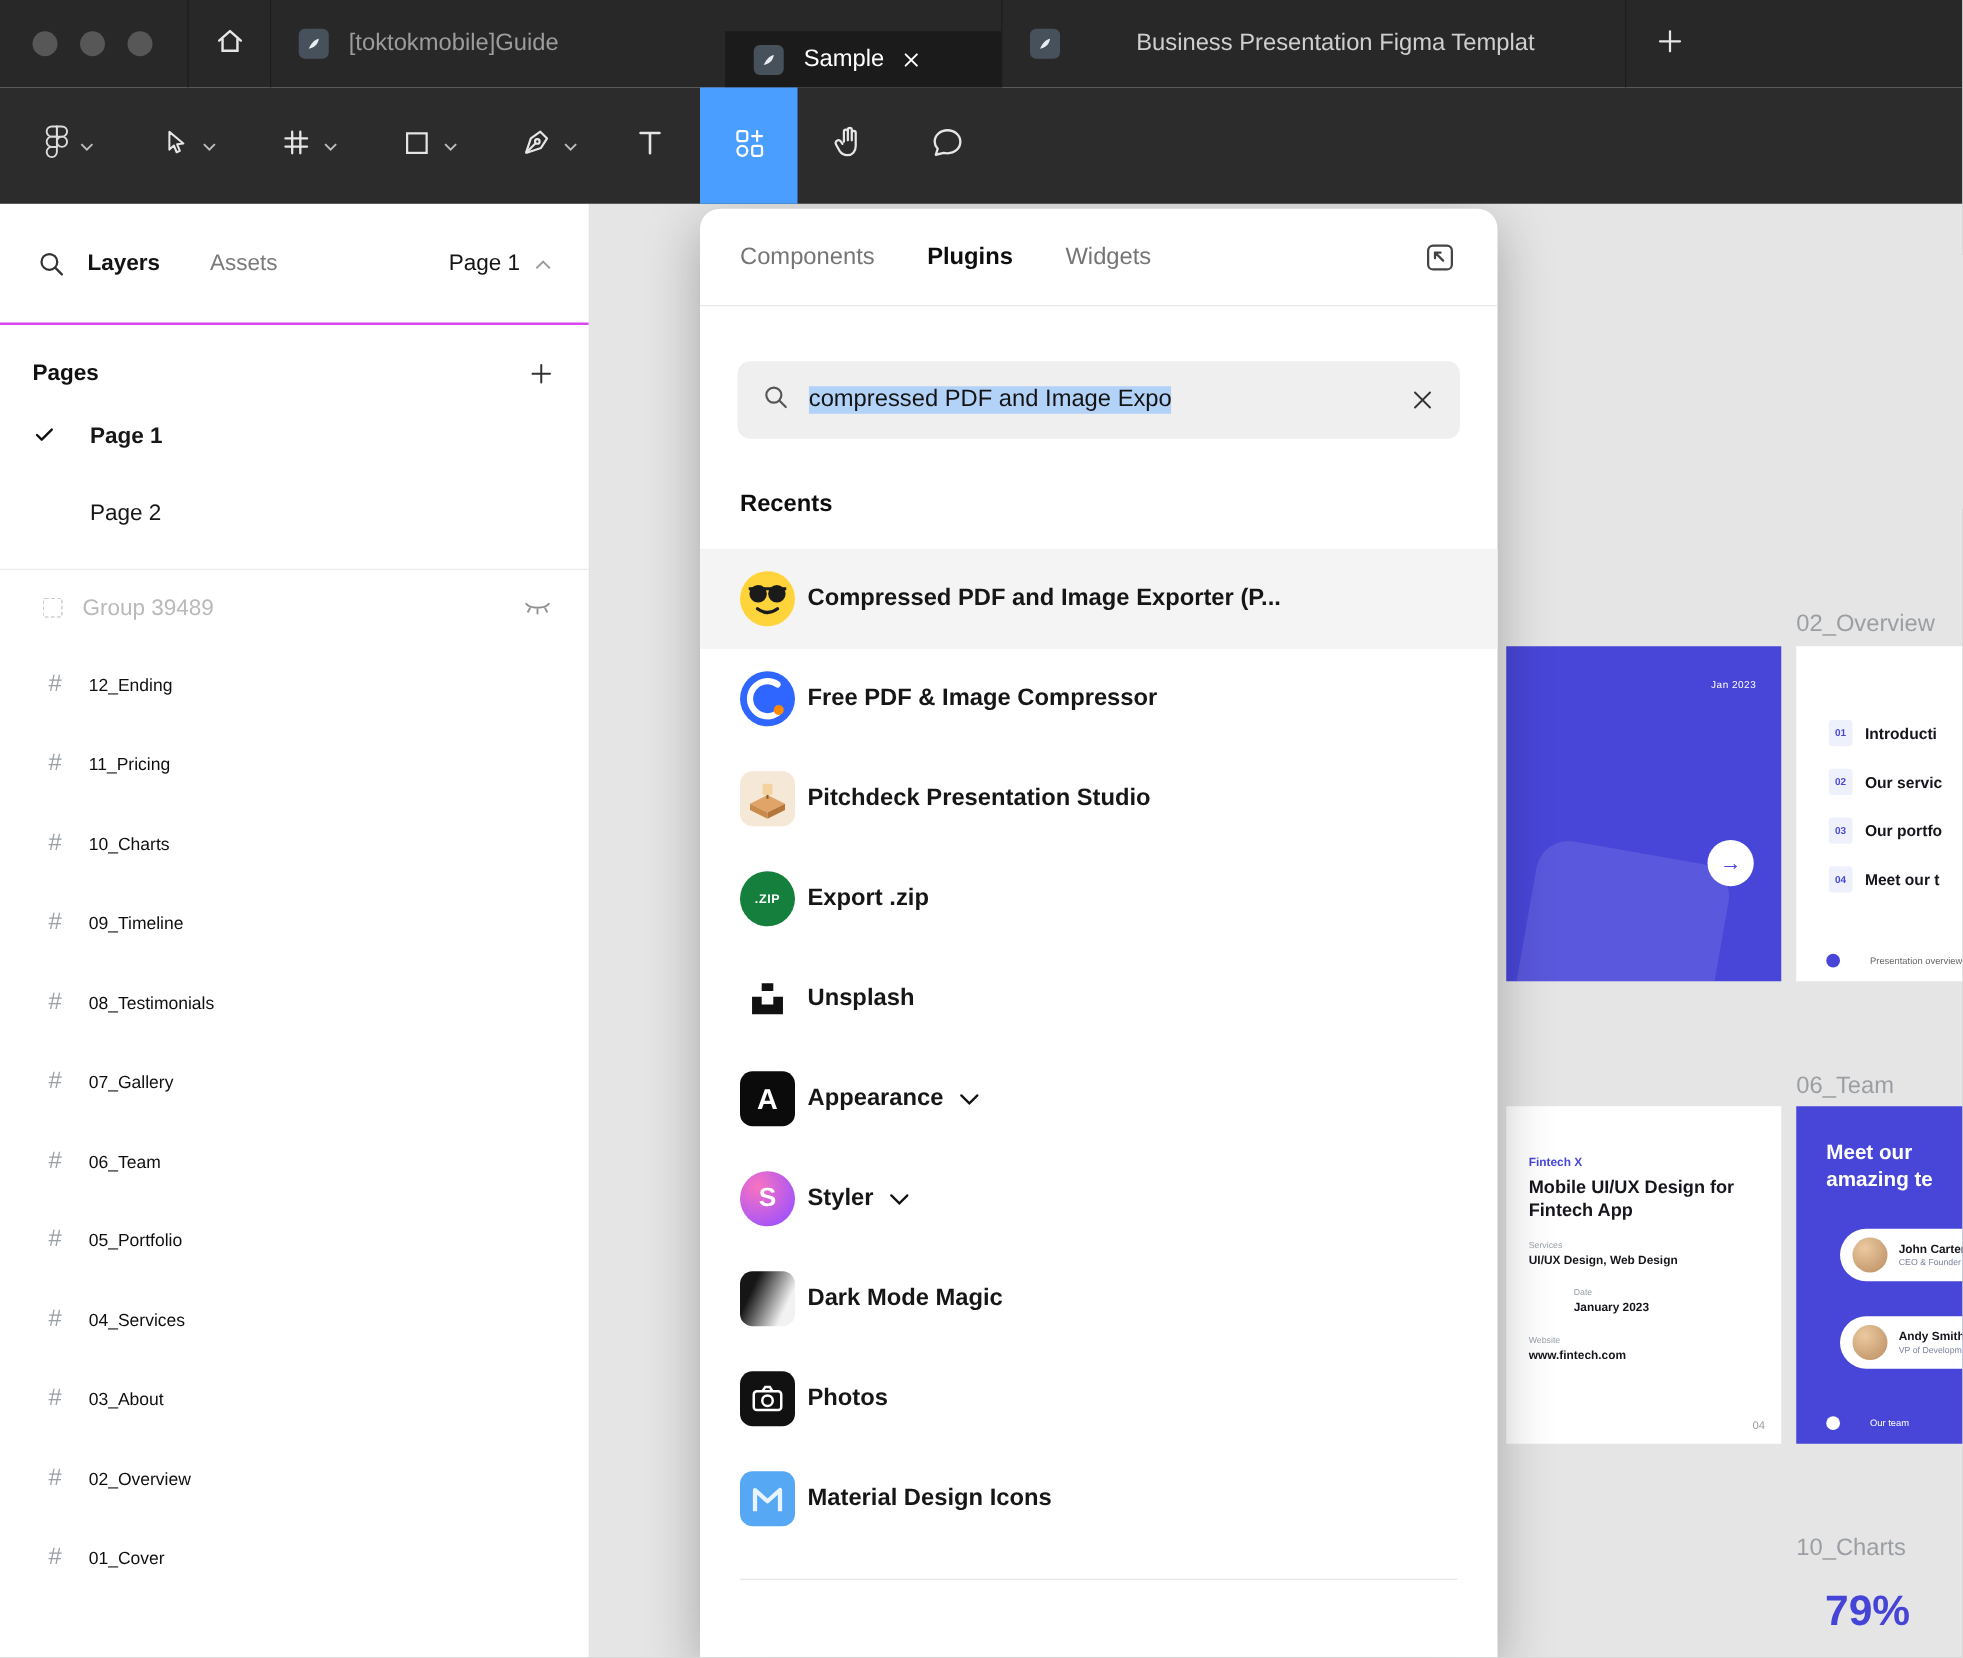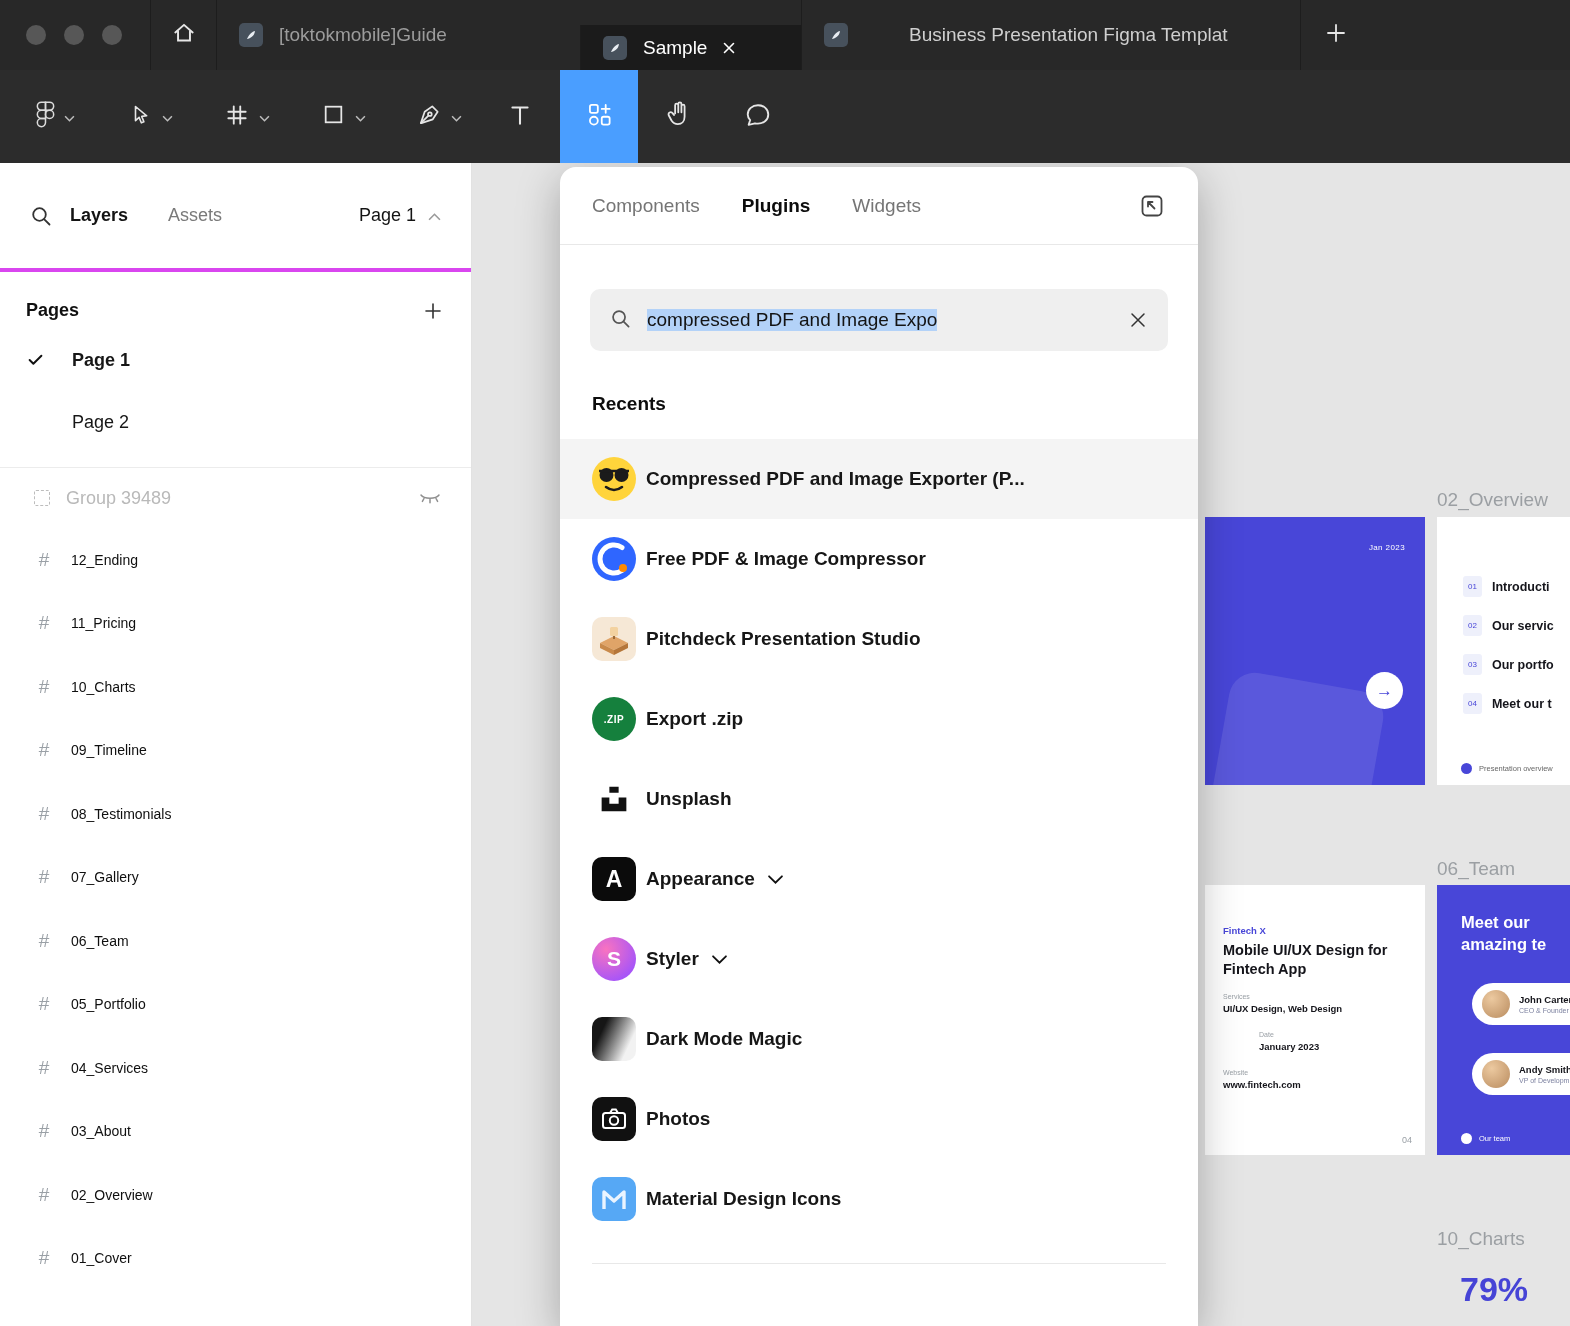--- a/index.html
+++ b/index.html
@@ -22,21 +22,21 @@
   .newtab { display:flex; align-items:center; justify-content:center; width:70px; border-left:1px solid #1d1d1d; }
   .file-badge { width:24px; height:24px; flex:0 0 auto; border-radius:5px; background:#47515c; display:flex; align-items:center; justify-content:center; }
 
   
   .toolbar { position:absolute; top:70px; left:0; right:0; height:93px; background:#2c2c2c; z-index:40; }
   .tool { position:absolute; top:0; height:93px; display:flex; align-items:center; justify-content:center; gap:9px; cursor:default; }
   .blue-tile { background:#4a9eff; }
 
   
   .sidebar { position:absolute; top:163px; bottom:0; left:0; width:472px; background:#fff; border-right:1px solid #e2e2e2; z-index:20; overflow:hidden; }
-  .sidebar-header { height:109px; display:flex; align-items:center; padding:0 30px; border-bottom:4px solid #d946ef; }
+  .sidebar-header { height:97px; display:flex; align-items:center; padding:0 30px; border-bottom:2px solid #d946ef; }
   .sidebar-header .sicon { display:flex; margin-right:18px; }
   .sh-layers { font-size:18px; font-weight:700; color:#141414; margin-right:40px; }
   .sh-assets { font-size:18px; color:#7a7a7a; }
   .sh-page { margin-left:auto; display:flex; align-items:center; gap:12px; font-size:18px; color:#141414; }
   .pages-head { display:flex; align-items:center; padding:28px 28px 8px 26px; }
   .pages-title { font-size:18px; font-weight:700; color:#101010; }
   .pages-add { margin-left:auto; display:flex; }
   .page-row { height:62px; display:flex; align-items:center; padding-left:28px; font-size:18px; color:#171717; }
   .page-row .chk { width:44px; display:flex; align-items:center; }
   .page-row.current .plabel { font-weight:700; }
@@ -51,23 +51,23 @@
   
   .canvas-label { position:absolute; font-size:19px; color:#9b9fa3; z-index:1; }
   .slide { position:absolute; z-index:1; overflow:hidden; }
   .slide.blue { background:#4846d8; }
   .slide.white { background:#fff; }
   .jan { position:absolute; top:26px; right:20px; font-size:8px; color:#fff; letter-spacing:.4px; }
   .deco { position:absolute; left:14px; bottom:-52px; width:156px; height:156px; border-radius:26px; background:rgba(255,255,255,.10); transform:rotate(10deg); }
   .arrow-btn { position:absolute; right:22px; top:155px; width:37px; height:37px; border-radius:50%; background:#fff; display:flex; align-items:center; justify-content:center; color:#4846d8; font-size:17px; font-weight:700; }
   .ol-list { padding-top:50px; }
   .ol-row { height:39px; display:flex; align-items:center; gap:10px; padding-left:26px; }
-  .ol-num { font-size:8px; font-weight:400; color:#4846d8; background:#eef0fb; border-radius:3px; padding:6px 5px; }
+  .ol-num { font-size:8px; font-weight:700; color:#4846d8; background:#eef0fb; border-radius:3px; padding:6px 5px; }
   .ol-text { font-size:12.5px; font-weight:700; color:#15151b; white-space:nowrap; }
-  .slide-footer { position:absolute; left:24px; bottom:11px; display:flex; align-items:center; gap:7px; font-size:7.5px; }
+  .slide-footer { position:absolute; left:24px; bottom:11px; display:flex; align-items:center; gap:24px; font-size:7.5px; }
   .dot { width:11px; height:11px; border-radius:50%; flex:0 0 auto; }
   .brand { position:absolute; top:40px; left:18px; font-size:9.5px; font-weight:700; color:#4846d8; }
   .t-title { position:absolute; top:56px; left:18px; width:175px; font-size:14.5px; font-weight:700; line-height:1.3; color:#15151b; }
   .meta { position:absolute; left:18px; }
   .meta .ml { font-size:7px; color:#9aa0a6; margin-bottom:3px; }
   .meta .mv { font-size:9.5px; font-weight:700; color:#15151b; }
   .pagenum { position:absolute; right:13px; bottom:10px; font-size:9px; color:#9aa0a6; }
   .tr-title { position:absolute; top:26px; left:24px; width:125px; font-size:16.5px; font-weight:700; line-height:1.35; color:#fff; }
   .member { position:absolute; left:35px; width:195px; height:42px; background:#fff; border-radius:21px; display:flex; align-items:center; padding:0 10px; gap:9px; }
   .avatar { width:28px; height:28px; border-radius:50%; background:radial-gradient(circle at 35% 30%, #ecc9a0, #b98c5f); flex:0 0 auto; }

